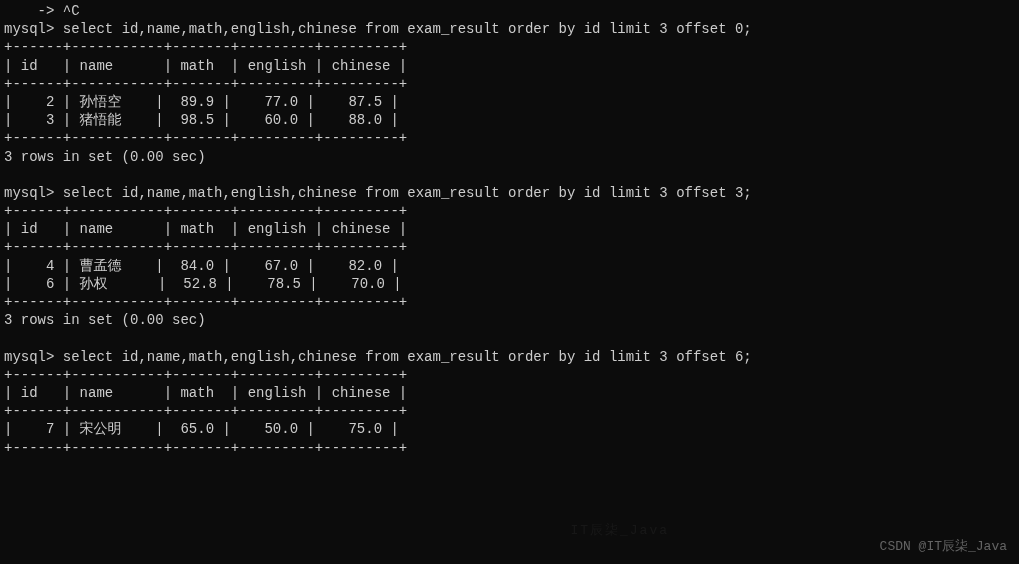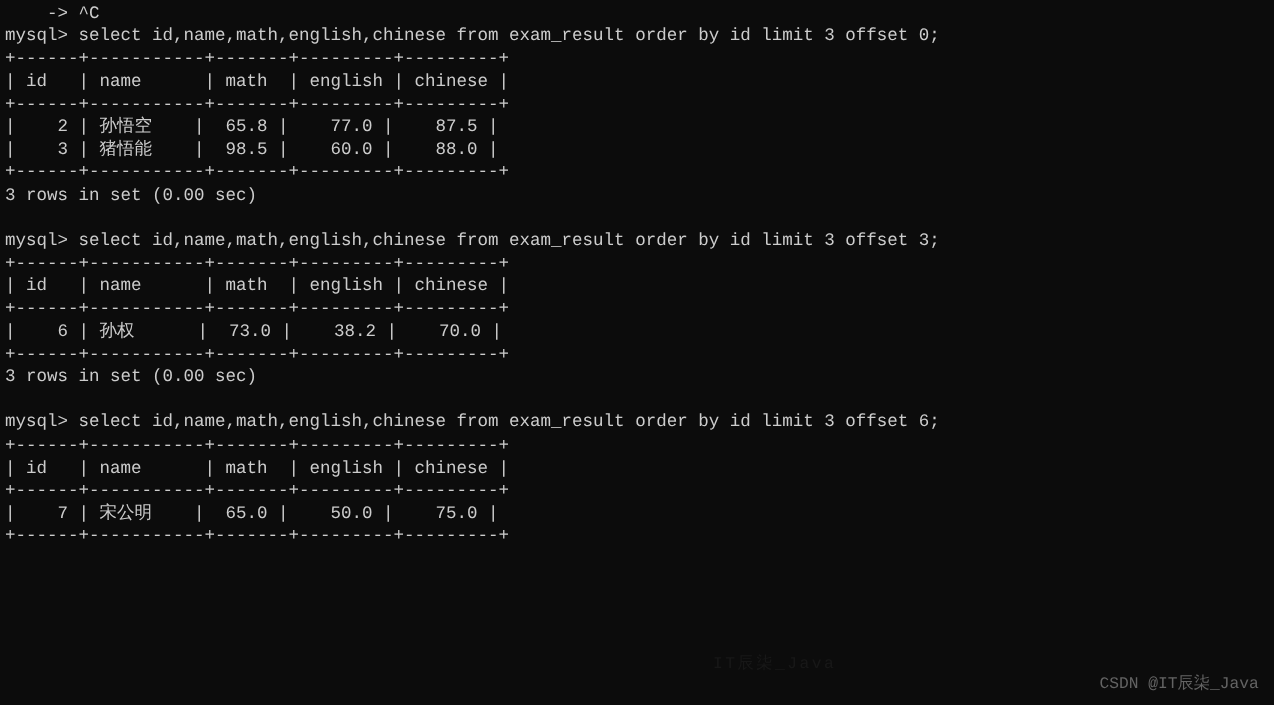--- a/index.html
+++ b/index.html
@@ -47,31 +47,32 @@
 </head>
 <body>
 
 <div class="terminal">
   <div class="line">    -&gt; ^C</div>
 
   <div class="line"><span>mysql&gt;</span> <span>select id,name,math,english,chinese from exam_result order by id limit 3 offset 0;</span></div>
   <div class="line">+------+-----------+-------+---------+---------+</div>
   <div class="line">| id   | name      | math  | english | chinese |</div>
   <div class="line">+------+-----------+-------+---------+---------+</div>
-  <div class="line">|    2 | 孙悟空    |  65.8 |    77.0 |    87.5 |</div>
+  <div class="line">|    2 | 孙悟空    |  89.9 |    77.0 |    87.5 |</div>
   <div class="line">|    3 | 猪悟能    |  98.5 |    60.0 |    88.0 |</div>
   <div class="line">+------+-----------+-------+---------+---------+</div>
   <div class="line">3 rows in set (0.00 sec)</div>
   <div class="line"> </div>
 
   <div class="line"><span>mysql&gt;</span> <span>select id,name,math,english,chinese from exam_result order by id limit 3 offset 3;</span></div>
   <div class="line">+------+-----------+-------+---------+---------+</div>
   <div class="line">| id   | name      | math  | english | chinese |</div>
   <div class="line">+------+-----------+-------+---------+---------+</div>
-  <div class="line">|    6 | 孙权      |  73.0 |    38.2 |    70.0 |</div>
+  <div class="line">|    4 | 曹孟德    |  84.0 |    67.0 |    82.0 |</div>
+  <div class="line">|    6 | 孙权      |  52.8 |    78.5 |    70.0 |</div>
   <div class="line">+------+-----------+-------+---------+---------+</div>
   <div class="line">3 rows in set (0.00 sec)</div>
   <div class="line"> </div>
 
   <div class="line"><span>mysql&gt;</span> <span>select id,name,math,english,chinese from exam_result order by id limit 3 offset 6;</span></div>
   <div class="line">+------+-----------+-------+---------+---------+</div>
   <div class="line">| id   | name      | math  | english | chinese |</div>
   <div class="line">+------+-----------+-------+---------+---------+</div>
   <div class="line">|    7 | 宋公明    |  65.0 |    50.0 |    75.0 |</div>
   <div class="line">+------+-----------+-------+---------+---------+</div>

